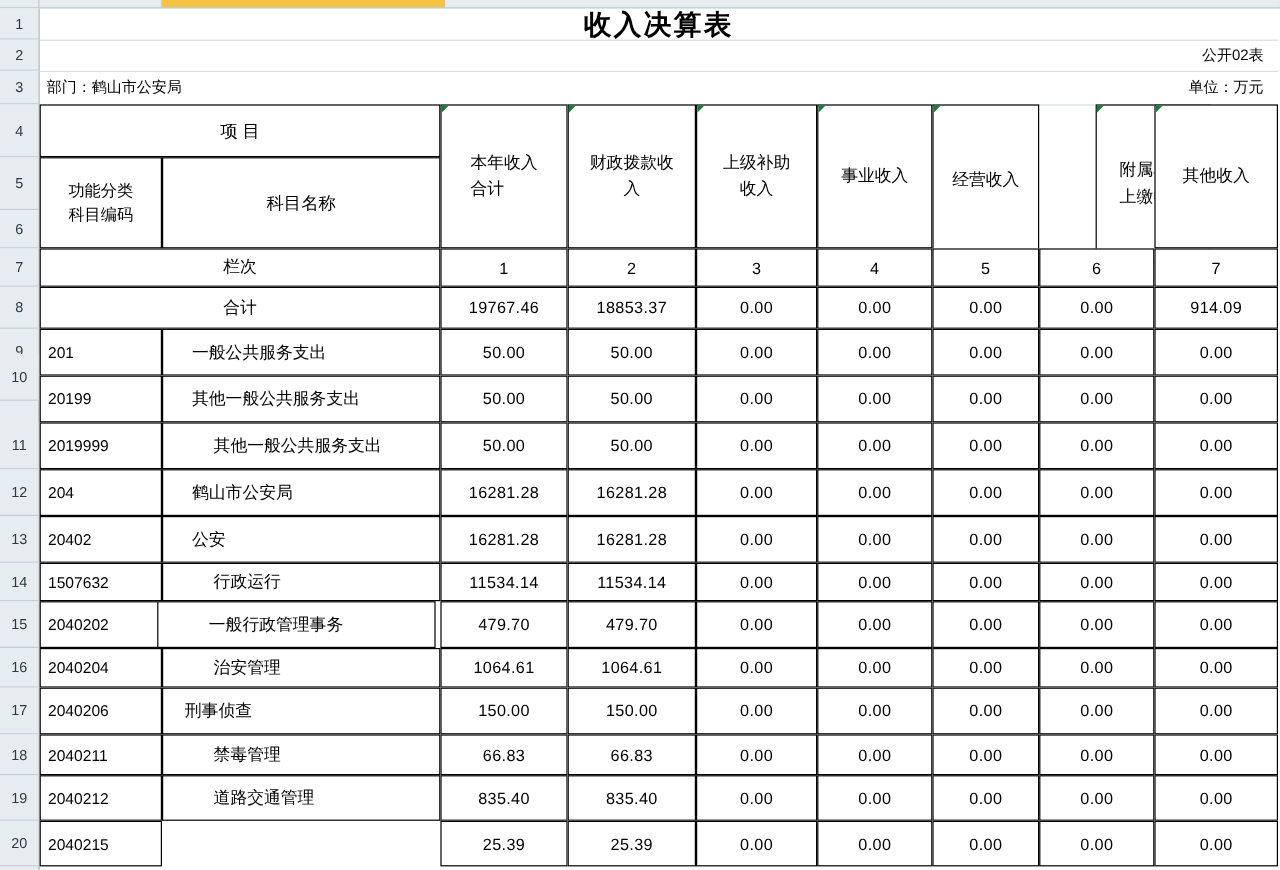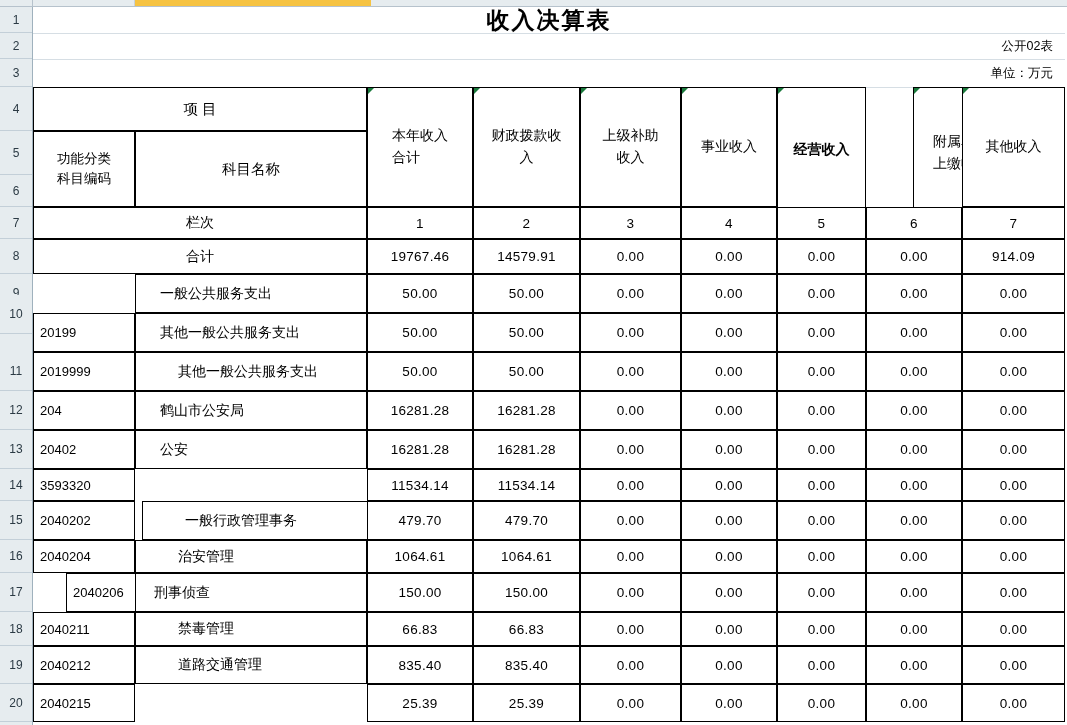--- a/index.html
+++ b/index.html
@@ -135,20 +135,21 @@
       <div class="rowhdr-cell" style="top: 533px; height: 33px; text-align: center;">16</div>
       <div class="rowhdr-cell" style="top: 566px; height: 39px;">17</div>
       <div class="rowhdr-cell" style="top: 605px; height: 34px;">18</div>
       <div class="rowhdr-cell" style="top: 639px; height: 38px;">19</div>
       <div class="rowhdr-cell" style="top: 677px; height: 38px;">20</div>
     </div>
 
   <div class="grid">
       <div class="cell ctr title" style="left: 0px; top: 0px; width: 1032px; height: 26px; background: transparent;">收入决算表</div>
       <div class="cell rgt small" style="left: 700px; top: 26px; width: 330px; height: 26px; background: transparent;">公开02表</div>
+      <div class="cell lft small" style="left: 0px; top: 52px; width: 340px; height: 28px; background: transparent;">部门：鹤山市公安局</div>
       <div class="cell rgt small" style="left: 700px; top: 52px; width: 330px; height: 28px; background: transparent;">单位：万元</div>
       <div class="faintline" style="left: 0px; top: 26px; width: 1032px;"></div>
       <div class="faintline" style="left: 0px; top: 52px; width: 1032px;"></div>
       <div class="faintline" style="left: 0px; top: 80px; width: 1032px;"></div>
       <div class="cell ctr bx" style="left: 0px; top: 80px; width: 334px; height: 44px; font-size: 14.5px;">项        目</div>
       <div class="cell ctr bx" style="left: 0px; top: 124px; width: 102px; height: 76px;">
         <div style="line-height:1.5;text-align:center;font-size:13.5px">功能分类<br>科目编码</div>
       </div>
       <div class="cell ctr bx" style="left: 102px; top: 124px; width: 232px; height: 76px; font-size: 14.5px;">科目名称</div>
       <div class="cell ctr bx" style="left: 334px; top: 80px; width: 106px; height: 120px;">
@@ -160,21 +161,21 @@
         <div class="mark"></div>
       </div>
       <div class="cell ctr bx" style="left: 547px; top: 80px; width: 101px; height: 120px;">
         <div style="line-height:1.55;text-align:center;font-size:14px">上级补助<br>收入</div>
         <div class="mark"></div>
       </div>
       <div class="cell ctr bx" style="left: 648px; top: 80px; width: 96px; height: 120px;">
         <div style="line-height:1.55;text-align:center;font-size:14px">事业收入</div>
         <div class="mark"></div>
       </div>
-      <div class="cell ctr bx" style="left: 744px; top: 80px; width: 89px; height: 126px; font-weight: bold;">
+      <div class="cell ctr bx" style="left: 744px; top: 80px; width: 89px; height: 126px;">
         <div style="line-height:1.55;text-align:center;font-size:14px">经营收入</div>
         <div class="mark"></div>
       </div>
       <div class="cell ctr bx" style="left: 880px; top: 80px; width: 96px; height: 132px;">
         <div style="line-height:1.55;text-align:center;font-size:14px">附属单位<br>上缴收入</div>
         <div class="mark"></div>
       </div>
       <div class="cell ctr bx" style="left: 929px; top: 80px; width: 103px; height: 120px;">
         <div style="line-height:1.55;text-align:center;font-size:14px">其他收入</div>
         <div class="mark"></div>
@@ -182,26 +183,27 @@
       <div class="cell ctr bx" style="left: 0px; top: 200px; width: 334px; height: 32px; font-size: 14px;">栏次</div>
       <div class="cell ctr num bx" style="left: 334px; top: 200px; width: 106px; height: 32px;">1</div>
       <div class="cell ctr num bx" style="left: 440px; top: 200px; width: 107px; height: 32px;">2</div>
       <div class="cell ctr num bx" style="left: 547px; top: 200px; width: 101px; height: 32px;">3</div>
       <div class="cell ctr num bx" style="left: 648px; top: 200px; width: 96px; height: 32px;">4</div>
       <div class="cell ctr num bx" style="left: 744px; top: 200px; width: 89px; height: 32px;">5</div>
       <div class="cell ctr num bx" style="left: 833px; top: 200px; width: 96px; height: 32px;">6</div>
       <div class="cell ctr num bx" style="left: 929px; top: 200px; width: 103px; height: 32px;">7</div>
       <div class="cell ctr bx" style="left: 0px; top: 232px; width: 334px; height: 35px; font-size: 14px;">合计</div>
       <div class="cell ctr num bx" style="left: 334px; top: 232px; width: 106px; height: 35px;">19767.46</div>
-      <div class="cell ctr num bx" style="left: 440px; top: 232px; width: 107px; height: 35px;">14579.91</div>
+      <div class="cell ctr num bx" style="left: 440px; top: 232px; width: 107px; height: 35px;">18853.37</div>
       <div class="cell ctr num bx" style="left: 547px; top: 232px; width: 101px; height: 35px;">0.00</div>
       <div class="cell ctr num bx" style="left: 648px; top: 232px; width: 96px; height: 35px;">0.00</div>
       <div class="cell ctr num bx" style="left: 744px; top: 232px; width: 89px; height: 35px;">0.00</div>
       <div class="cell ctr num bx" style="left: 833px; top: 232px; width: 96px; height: 35px;">0.00</div>
       <div class="cell ctr num bx" style="left: 929px; top: 232px; width: 103px; height: 35px;">914.09</div>
+      <div class="cell lft bx" style="left: 0px; top: 267px; width: 102px; height: 39px; font-size: 13px;">201</div>
       <div class="cell lft bx" style="left: 102px; top: 267px; width: 232px; height: 39px; padding-left: 24px; font-size: 14px;">一般公共服务支出</div>
       <div class="cell ctr num bx" style="left: 334px; top: 267px; width: 106px; height: 39px;">50.00</div>
       <div class="cell ctr num bx" style="left: 440px; top: 267px; width: 107px; height: 39px;">50.00</div>
       <div class="cell ctr num bx" style="left: 547px; top: 267px; width: 101px; height: 39px;">0.00</div>
       <div class="cell ctr num bx" style="left: 648px; top: 267px; width: 96px; height: 39px;">0.00</div>
       <div class="cell ctr num bx" style="left: 744px; top: 267px; width: 89px; height: 39px;">0.00</div>
       <div class="cell ctr num bx" style="left: 833px; top: 267px; width: 96px; height: 39px;">0.00</div>
       <div class="cell ctr num bx" style="left: 929px; top: 267px; width: 103px; height: 39px;">0.00</div>
       <div class="cell lft bx" style="left: 0px; top: 306px; width: 102px; height: 39px; font-size: 13px;">20199</div>
       <div class="cell lft bx" style="left: 102px; top: 306px; width: 232px; height: 39px; padding-left: 24px; font-size: 14px;">其他一般公共服务支出</div>
@@ -232,47 +234,48 @@
       <div class="cell ctr num bx" style="left: 929px; top: 384px; width: 103px; height: 39px;">0.00</div>
       <div class="cell lft bx" style="left: 0px; top: 423px; width: 102px; height: 39px; font-size: 13px;">20402</div>
       <div class="cell lft bx" style="left: 102px; top: 423px; width: 232px; height: 39px; padding-left: 24px; font-size: 14px;">公安</div>
       <div class="cell ctr num bx" style="left: 334px; top: 423px; width: 106px; height: 39px;">16281.28</div>
       <div class="cell ctr num bx" style="left: 440px; top: 423px; width: 107px; height: 39px;">16281.28</div>
       <div class="cell ctr num bx" style="left: 547px; top: 423px; width: 101px; height: 39px;">0.00</div>
       <div class="cell ctr num bx" style="left: 648px; top: 423px; width: 96px; height: 39px;">0.00</div>
       <div class="cell ctr num bx" style="left: 744px; top: 423px; width: 89px; height: 39px;">0.00</div>
       <div class="cell ctr num bx" style="left: 833px; top: 423px; width: 96px; height: 39px;">0.00</div>
       <div class="cell ctr num bx" style="left: 929px; top: 423px; width: 103px; height: 39px;">0.00</div>
-      <div class="cell lft bx" style="left: 0px; top: 462px; width: 102px; height: 32px; font-size: 13px;">3593320</div>
+      <div class="cell lft bx" style="left: 0px; top: 462px; width: 102px; height: 32px; font-size: 13px;">1507632</div>
+      <div class="cell lft bx" style="left: 102px; top: 462px; width: 232px; height: 32px; padding-left: 42px; font-size: 14px;">行政运行</div>
       <div class="cell ctr num bx" style="left: 334px; top: 462px; width: 106px; height: 32px;">11534.14</div>
       <div class="cell ctr num bx" style="left: 440px; top: 462px; width: 107px; height: 32px;">11534.14</div>
       <div class="cell ctr num bx" style="left: 547px; top: 462px; width: 101px; height: 32px;">0.00</div>
       <div class="cell ctr num bx" style="left: 648px; top: 462px; width: 96px; height: 32px;">0.00</div>
       <div class="cell ctr num bx" style="left: 744px; top: 462px; width: 89px; height: 32px;">0.00</div>
       <div class="cell ctr num bx" style="left: 833px; top: 462px; width: 96px; height: 32px;">0.00</div>
       <div class="cell ctr num bx" style="left: 929px; top: 462px; width: 103px; height: 32px;">0.00</div>
       <div class="cell lft bx" style="left: 0px; top: 494px; width: 102px; height: 39px; font-size: 13px;">2040202</div>
-      <div class="cell lft bx" style="left: 109px; top: 494px; width: 232px; height: 39px; padding-left: 42px; font-size: 14px;">一般行政管理事务</div>
+      <div class="cell lft bx" style="left: 98px; top: 494px; width: 232px; height: 39px; padding-left: 42px; font-size: 14px;">一般行政管理事务</div>
       <div class="cell ctr num bx" style="left: 334px; top: 494px; width: 106px; height: 39px;">479.70</div>
       <div class="cell ctr num bx" style="left: 440px; top: 494px; width: 107px; height: 39px;">479.70</div>
       <div class="cell ctr num bx" style="left: 547px; top: 494px; width: 101px; height: 39px;">0.00</div>
       <div class="cell ctr num bx" style="left: 648px; top: 494px; width: 96px; height: 39px;">0.00</div>
       <div class="cell ctr num bx" style="left: 744px; top: 494px; width: 89px; height: 39px;">0.00</div>
       <div class="cell ctr num bx" style="left: 833px; top: 494px; width: 96px; height: 39px;">0.00</div>
       <div class="cell ctr num bx" style="left: 929px; top: 494px; width: 103px; height: 39px;">0.00</div>
       <div class="cell lft bx" style="left: 0px; top: 533px; width: 102px; height: 33px; font-size: 13px;">2040204</div>
       <div class="cell lft bx" style="left: 102px; top: 533px; width: 232px; height: 33px; padding-left: 42px; font-size: 14px;">治安管理</div>
       <div class="cell ctr num bx" style="left: 334px; top: 533px; width: 106px; height: 33px;">1064.61</div>
       <div class="cell ctr num bx" style="left: 440px; top: 533px; width: 107px; height: 33px;">1064.61</div>
       <div class="cell ctr num bx" style="left: 547px; top: 533px; width: 101px; height: 33px;">0.00</div>
       <div class="cell ctr num bx" style="left: 648px; top: 533px; width: 96px; height: 33px;">0.00</div>
       <div class="cell ctr num bx" style="left: 744px; top: 533px; width: 89px; height: 33px;">0.00</div>
       <div class="cell ctr num bx" style="left: 833px; top: 533px; width: 96px; height: 33px;">0.00</div>
       <div class="cell ctr num bx" style="left: 929px; top: 533px; width: 103px; height: 33px;">0.00</div>
-      <div class="cell lft bx" style="left: 0px; top: 566px; width: 102px; height: 39px; font-size: 13px; margin-left: 33px;">2040206</div>
+      <div class="cell lft bx" style="left: 0px; top: 566px; width: 102px; height: 39px; font-size: 13px;">2040206</div>
       <div class="cell lft bx" style="left: 102px; top: 566px; width: 232px; height: 39px; padding-left: 18px; font-size: 14px;">刑事侦查</div>
       <div class="cell ctr num bx" style="left: 334px; top: 566px; width: 106px; height: 39px;">150.00</div>
       <div class="cell ctr num bx" style="left: 440px; top: 566px; width: 107px; height: 39px;">150.00</div>
       <div class="cell ctr num bx" style="left: 547px; top: 566px; width: 101px; height: 39px;">0.00</div>
       <div class="cell ctr num bx" style="left: 648px; top: 566px; width: 96px; height: 39px;">0.00</div>
       <div class="cell ctr num bx" style="left: 744px; top: 566px; width: 89px; height: 39px;">0.00</div>
       <div class="cell ctr num bx" style="left: 833px; top: 566px; width: 96px; height: 39px;">0.00</div>
       <div class="cell ctr num bx" style="left: 929px; top: 566px; width: 103px; height: 39px;">0.00</div>
       <div class="cell lft bx" style="left: 0px; top: 605px; width: 102px; height: 34px; font-size: 13px;">2040211</div>
       <div class="cell lft bx" style="left: 102px; top: 605px; width: 232px; height: 34px; padding-left: 42px; font-size: 14px;">禁毒管理</div>

